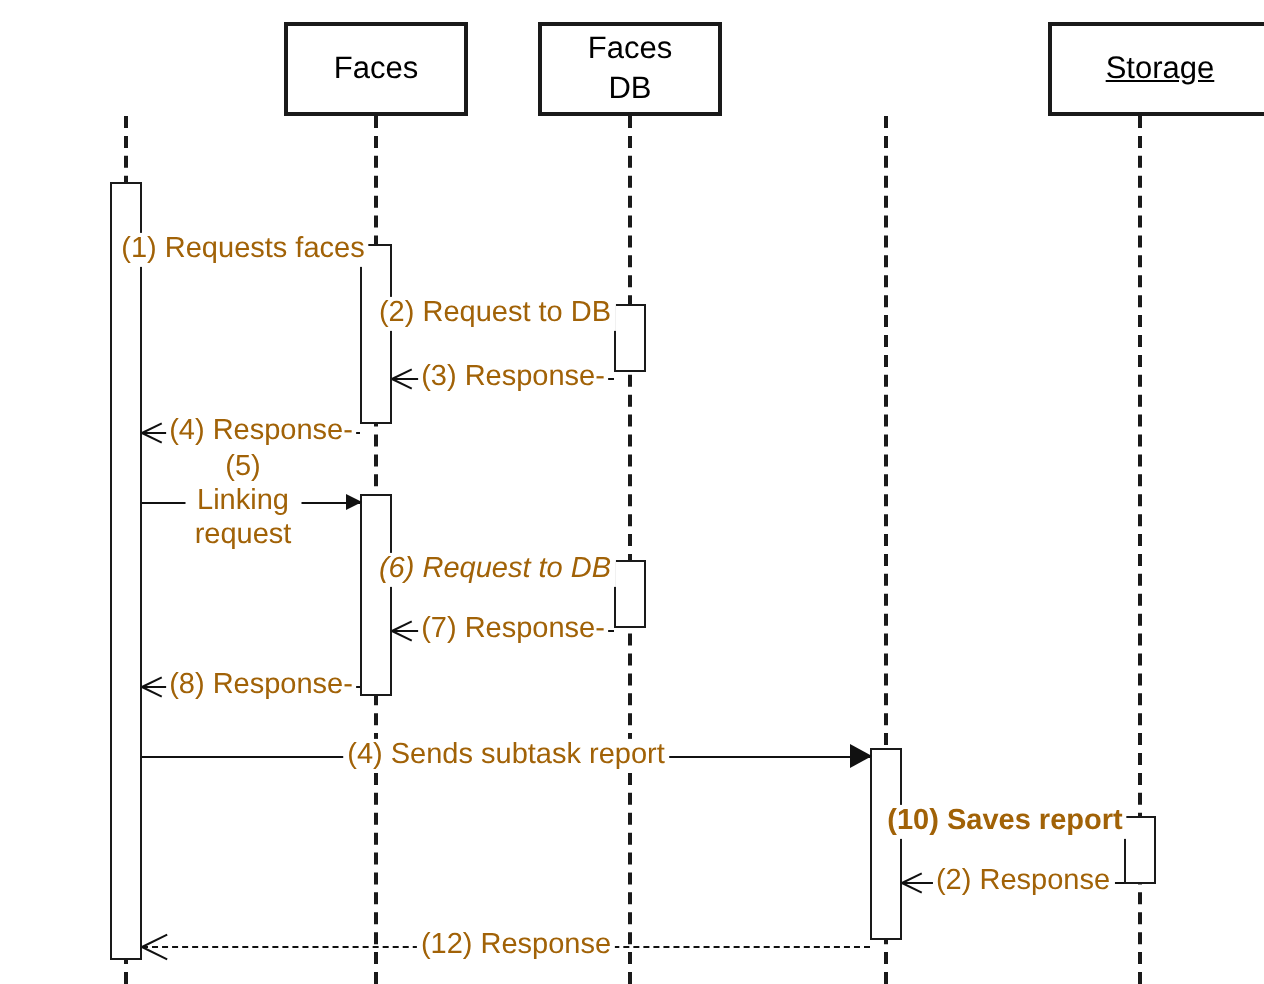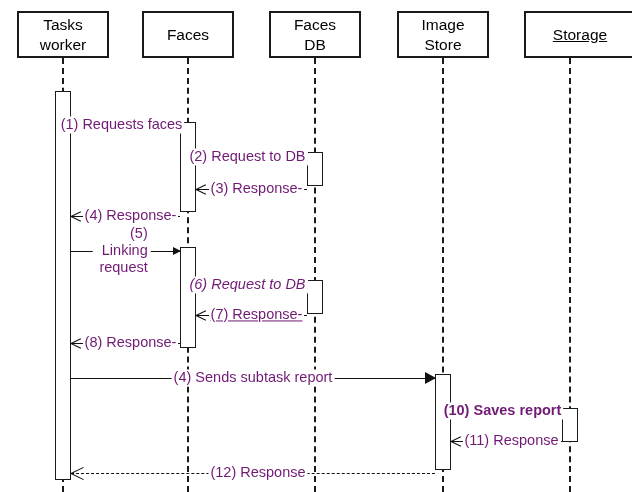--- a/index.html
+++ b/index.html
@@ -66,26 +66,26 @@
   .msg .label {
     position: absolute;
     left: 50%;
     transform: translate(-50%, -50%);
     top: 0;
     background: #ffffff;
     padding: 0 2px;
     font-size: 14.5px;
     line-height: 1.18;
     white-space: nowrap;
-    color: #701a75;
+    color: #a16207;
     z-index: 5;
   }
   .msg .label.two-line {
     white-space: pre-line;
-    text-align: right;
+    text-align: center;
     padding: 0 3px;
   }
   
   .arrow-solid-right {
     position: absolute;
     top: 0;
     right: -1px;
     width: 0;
     height: 0;
     transform: translateY(-50%);
@@ -120,30 +120,26 @@
   }
   .arrow-open-left i.up { transform: rotate(-26deg); }
   .arrow-open-left i.dn { transform: rotate(26deg); }
   .arrow-open-left.small i { width: 11px; }
 </style>
 </head>
 <body>
 
 <div id="diagram-root">
 
-<div class="lifeline-box" style="left: 17px; top: 11px; width: 92px; height: 47px;">Tasks
-worker</div>
     <div class="lifeline-line" style="left: 62px; top: 58px; height: 434px;"></div>
     <div class="lifeline-box" style="left: 142px; top: 11px; width: 92px; height: 47px;">Faces</div>
     <div class="lifeline-line" style="left: 187px; top: 58px; height: 434px;"></div>
     <div class="lifeline-box" style="left: 269px; top: 11px; width: 92px; height: 47px;">Faces
 DB</div>
     <div class="lifeline-line" style="left: 314px; top: 58px; height: 434px;"></div>
-    <div class="lifeline-box" style="left: 397px; top: 11px; width: 92px; height: 47px;">Image
-Store</div>
     <div class="lifeline-line" style="left: 442px; top: 58px; height: 434px;"></div>
     <div class="lifeline-box" style="left: 524px; top: 11px; width: 112px; height: 47px; text-decoration: underline;">Storage</div>
     <div class="lifeline-line" style="left: 569px; top: 58px; height: 434px;"></div>
     <div class="activation" style="left: 55px; top: 91px; width: 16px; height: 389px;"></div>
     <div class="activation" style="left: 180px; top: 122px; width: 16px; height: 90px;"></div>
     <div class="activation" style="left: 307px; top: 152px; width: 16px; height: 34px;"></div>
     <div class="activation" style="left: 180px; top: 247px; width: 16px; height: 101px;"></div>
     <div class="activation" style="left: 307px; top: 280px; width: 16px; height: 34px;"></div>
     <div class="activation" style="left: 435px; top: 374px; width: 16px; height: 96px;"></div>
     <div class="activation" style="left: 562px; top: 408px; width: 16px; height: 34px;"></div>
@@ -183,21 +179,21 @@
       <div class="line"></div>
       <span class="arrow-solid-right small"></span>
       <div class="label" style="left: calc(50% - 4px); font-style: italic;">(6) Request to DB</div>
     </div>
     <div class="msg" style="left: 196px; top: 315px; width: 111px;">
       <div class="line"></div>
       <span class="arrow-open-left small">
         <i class="up"></i>
         <i class="dn"></i>
       </span>
-      <div class="label" style="left: calc(50% + 5px); text-decoration: underline;">(7) Response-</div>
+      <div class="label" style="left: calc(50% + 5px);">(7) Response-</div>
     </div>
     <div class="msg" style="left: 71px; top: 343px; width: 109px;">
       <div class="line"></div>
       <span class="arrow-open-left small">
         <i class="up"></i>
         <i class="dn"></i>
       </span>
       <div class="label" style="left: calc(50% + 5px);">(8) Response-</div>
     </div>
     <div class="msg" style="left: 71px; top: 378px; width: 364px;">
@@ -209,21 +205,21 @@
       <div class="line"></div>
       <span class="arrow-solid-right small"></span>
       <div class="label" style="left: calc(50% - 4px); font-weight: bold;">(10) Saves report</div>
     </div>
     <div class="msg" style="left: 451px; top: 441px; width: 111px;">
       <div class="line"></div>
       <span class="arrow-open-left small">
         <i class="up"></i>
         <i class="dn"></i>
       </span>
-      <div class="label" style="left: calc(50% + 5px);">(11) Response</div>
+      <div class="label" style="left: calc(50% + 5px);">(2) Response</div>
     </div>
     <div class="msg dashed" style="left: 71px; top: 473px; width: 364px;">
       <div class="line"></div>
       <span class="arrow-open-left">
         <i class="up"></i>
         <i class="dn"></i>
       </span>
       <div class="label" style="left: calc(50% + 5px);">(12) Response</div>
     </div>
   </div>

